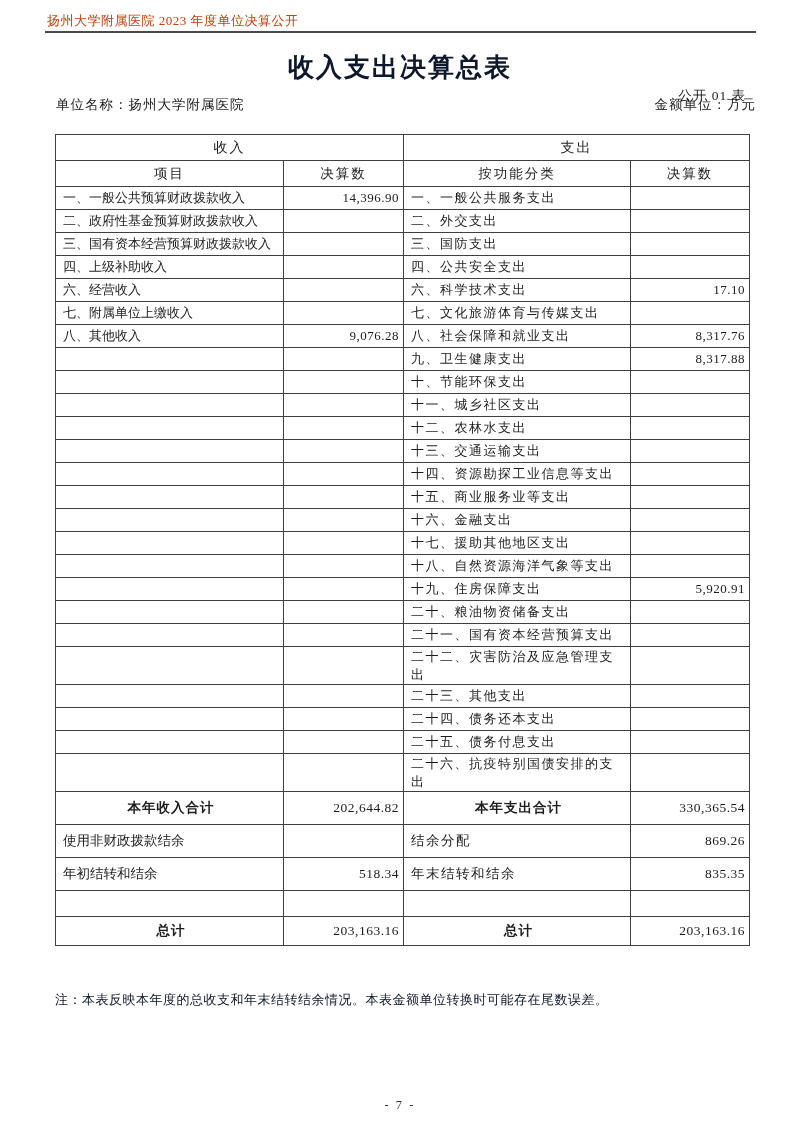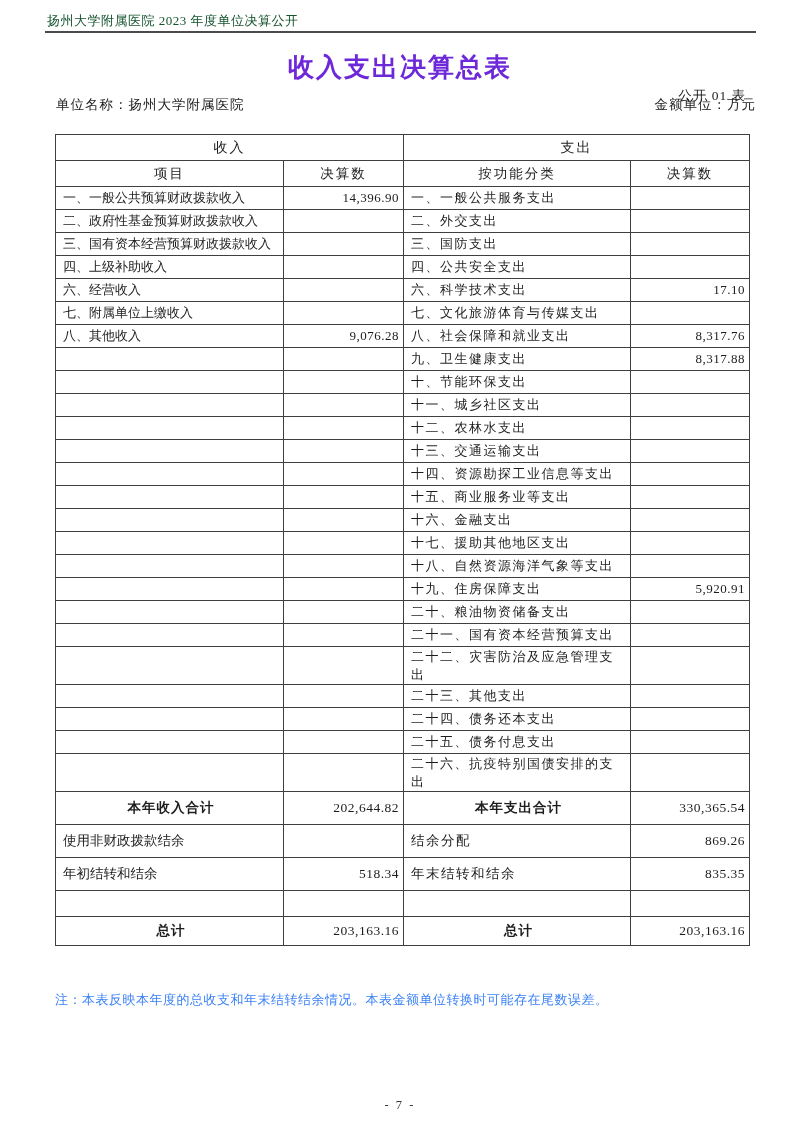--- a/index.html
+++ b/index.html
@@ -8,31 +8,31 @@
     width: 800px; height: 1131px;
     font-family: "Liberation Serif", "DejaVu Serif", serif;
     color: #1d1d1d;
     position: relative;
     overflow: hidden;
   }
   .page { position: absolute; inset: 0; background: #ffffff; }
 
   .doc-header {
     position: absolute; left: 47px; top: 12px;
-    font-size: 13px; letter-spacing: 0.5px; color: #14532d;
+    font-size: 13px; letter-spacing: 0.5px; color: #c2410c;
     white-space: nowrap;
   }
   .header-rule {
     position: absolute; left: 45px; top: 31px; width: 711px; height: 0;
     border: none; border-top: 2px solid #4a4a4a;
   }
   .title {
     position: absolute; left: 0; top: 50px; width: 100%;
     text-align: center; font-size: 26px; font-weight: bold;
-    letter-spacing: 2px; color: #6d28d9;
+    letter-spacing: 2px; color: #0f172a;
   }
   .table-number {
     position: absolute; right: 54px; top: 87px;
     font-size: 13.5px; letter-spacing: 1px;
   }
   .meta-row {
     position: absolute; left: 56px; top: 96px; width: 700px;
     display: flex; justify-content: space-between;
     font-size: 13.5px; letter-spacing: 1px;
   }
@@ -62,21 +62,21 @@
 
   tr.summary td { height: 33px; font-size: 13.5px; }
   tr.summary.blank td { height: 26px; }
   tr.summary.grand td { height: 29px; }
   tr.bold .cell-item, tr.bold .cell-func {
     font-weight: bold; text-align: center; letter-spacing: 1px;
   }
 
   .note {
     position: absolute; left: 55px; top: 991px; width: 700px;
-    font-size: 13px; letter-spacing: 0.5px; color: #3b82f6;
+    font-size: 13px; letter-spacing: 0.5px; color: #0f172a;
   }
   .page-number {
     position: absolute; left: 0; top: 1098px; width: 100%;
     text-align: center; font-size: 12.5px; color: #333; letter-spacing: 2px;
   }
 </style>
 </head>
 <body>
 
 <div class="page">

